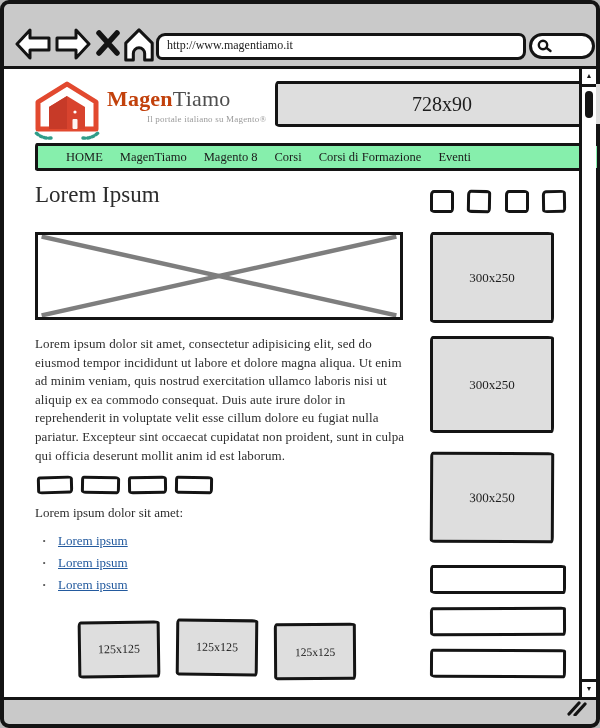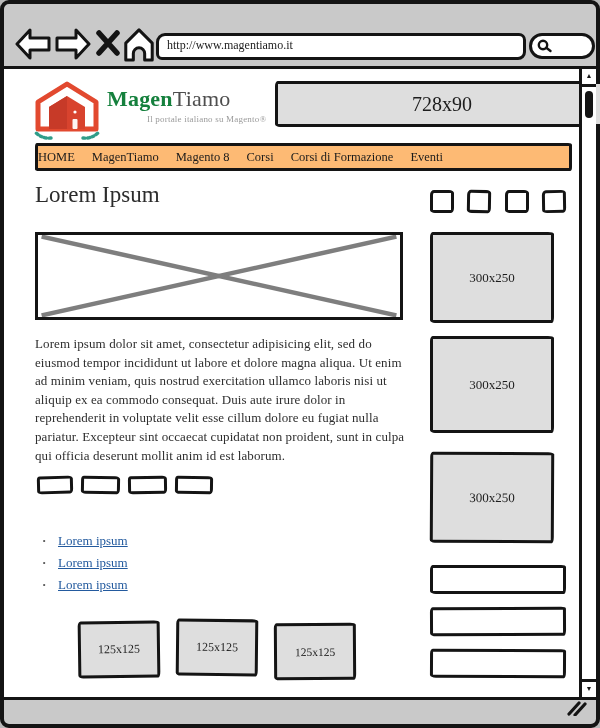--- a/index.html
+++ b/index.html
@@ -49,34 +49,34 @@
   .sb-down{bottom:0;border-top:3px solid #141414;}
   .sb-thumb{
     position:absolute;left:2.5px;top:22px;width:8px;height:27px;
     background:#141414;border-radius:4px;
   }
   .page{position:absolute;left:0;top:0;right:17px;bottom:0;}
   
   .logo{position:absolute;left:30px;top:12px;display:flex;align-items:flex-start;}
   .logo-text{margin-left:7px;margin-top:6px;}
   .brand{font-size:22px;line-height:24px;color:#3d3d3d;letter-spacing:.2px;}
-  .brand .b{font-weight:700;color:#15803d;}
+  .brand .b{font-weight:700;color:#c2410c;}
   .brand .l{font-weight:400;color:#4e4e4e;}
   .tagline{font-size:9px;color:#9b9b9b;margin-top:3px;letter-spacing:.2px;margin-left:40px;}
   .ad{
     background:#dedede;border:3px solid #141414;box-sizing:border-box;
     display:flex;align-items:center;justify-content:center;color:#1d1d1d;
   }
   .sketch{border-radius:3px 6px 2px 5px / 5px 2px 6px 3px;}
   .banner{position:absolute;left:271px;top:12px;width:334px;height:46px;font-size:20px;}
   
   .navbar{
     position:absolute;left:31px;top:74px;width:531px;height:22px;
-    background:#fdba74;border:3px solid #141414;box-sizing:content-box;
-    display:flex;align-items:center;padding-left:0;gap:17px;
+    background:#86efac;border:3px solid #141414;box-sizing:content-box;
+    display:flex;align-items:center;padding-left:28px;gap:17px;
     font-size:12.5px;color:#1b1b1b;
     border-radius:2px 4px 2px 4px / 4px 2px 4px 2px;
   }
   .nav-item{white-space:nowrap;cursor:pointer;}
   
   .heading{position:absolute;left:31px;top:113px;font-size:23px;color:#2c2c2c;}
   .hero{
     position:absolute;left:31px;top:163px;width:368px;height:88px;
     background:#fff;border:3px solid #141414;box-sizing:border-box;
   }
@@ -207,20 +207,21 @@
 
       <p class="paragraph" style="margin:0;">Lorem ipsum dolor sit amet, consectetur adipisicing elit, sed do eiusmod tempor incididunt ut labore et dolore magna aliqua. Ut enim ad minim veniam, quis nostrud exercitation ullamco laboris nisi ut aliquip ex ea commodo consequat. Duis aute irure dolor in reprehenderit in voluptate velit esse cillum dolore eu fugiat nulla pariatur. Excepteur sint occaecat cupidatat non proident, sunt in culpa qui officia deserunt mollit anim id est laborum.</p>
 
       <div class="thumbs">
         <span class="thumb"></span>
         <span class="thumb"></span>
         <span class="thumb"></span>
         <span class="thumb"></span>
       </div>
 
+      <div class="list-intro">Lorem ipsum dolor sit amet:</div>
 
       <ul class="link-list">
         <li>
             <span class="bullet">·</span>
             <a class="link">Lorem ipsum</a>
           </li>
         <li>
             <span class="bullet">·</span>
             <a class="link">Lorem ipsum</a>
           </li>

